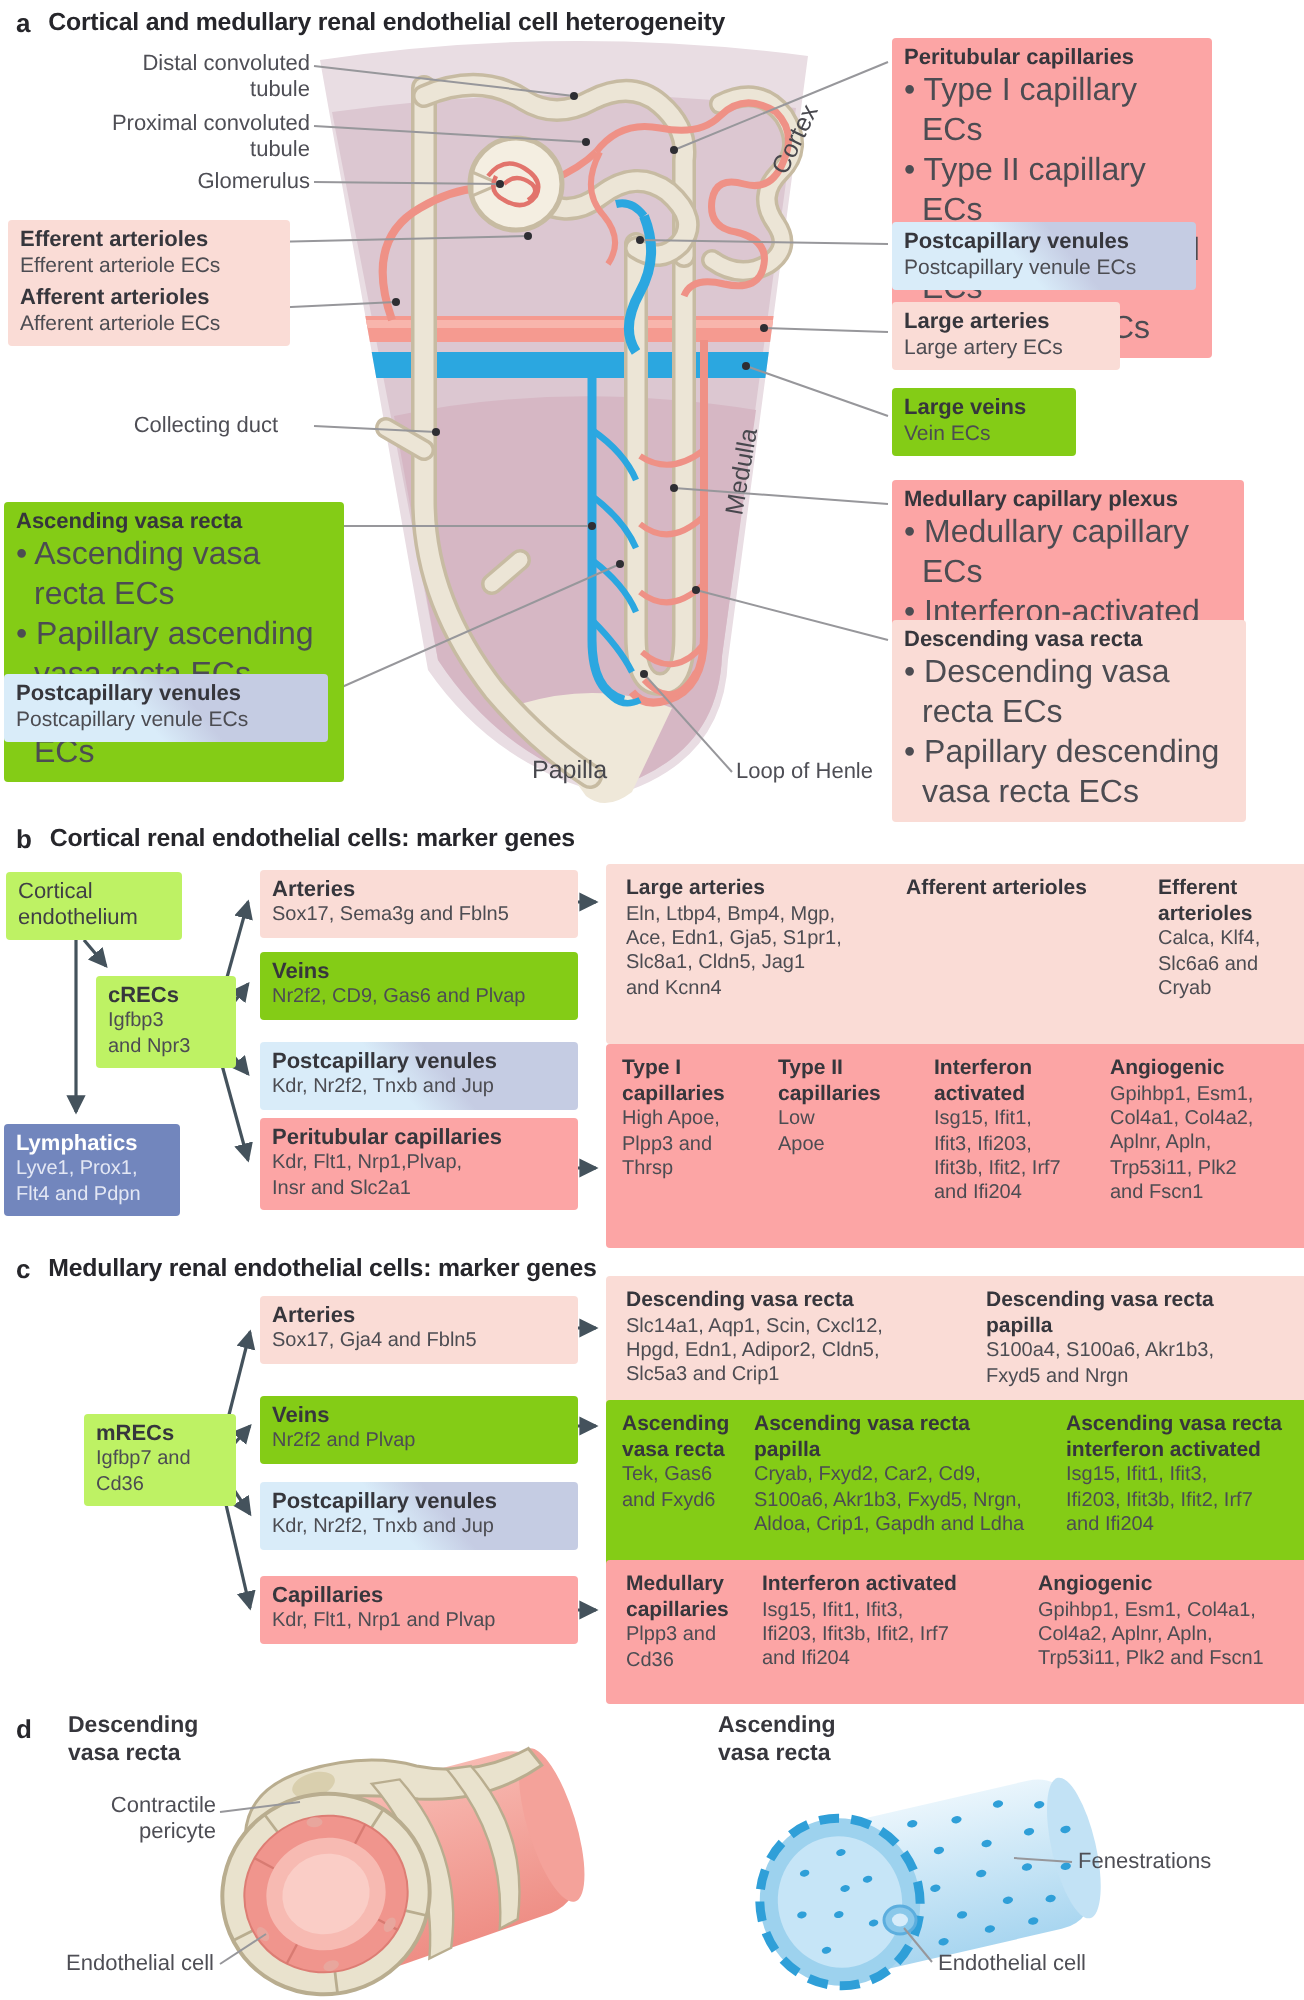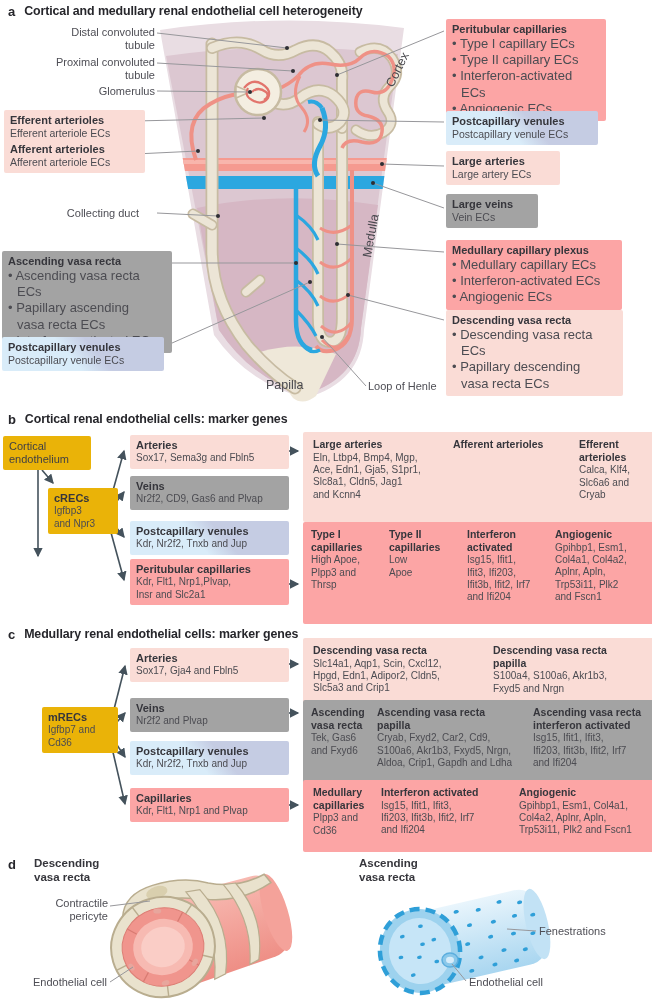--- a/index.html
+++ b/index.html
@@ -7,27 +7,27 @@
        font-family:"Liberation Sans",sans-serif;overflow:hidden}
   svg.underlay{position:absolute;left:0;top:0;z-index:0}
   .txt{position:absolute;z-index:2}
   .ptitle{display:flex;gap:9px;font-weight:bold;font-size:12.4px;color:#26262b;letter-spacing:-0.1px}
   .plbl{font-weight:bold;font-size:13px;color:#26262b}
   .lbl{font-size:11px;color:#4e4e55;line-height:1.22;white-space:pre-line}
   .r{text-align:right}
   .box{position:absolute;z-index:2;border-radius:2px;padding:4px 6px;line-height:1.2}
   .bt{font-weight:bold;font-size:11px;color:#36363c;line-height:1.2;white-space:pre-line}
   .bs{font-size:10.5px;color:#4c4c52;line-height:1.2;white-space:pre-line}
-  .items div{font-size:13px;color:#4c4c52;line-height:1.24;padding-left:9px;text-indent:-9px;white-space:pre-line}
+  .items div{font-size:16px;color:#4c4c52;line-height:1.24;padding-left:9px;text-indent:-9px;white-space:pre-line}
   .genes{font-size:10px;color:#4c4c52;white-space:pre-line;line-height:1.24}
   .pink{background:#fadcd6}
-  .blue{background:#a3a3a3}
+  .blue{background:#84cc16}
   .peri{background:#fca5a5}
   .grad{background:linear-gradient(50deg,#d9ecf9 42%,#c5cce3 58%)}
-  .beige{background:#eab308}
+  .beige{background:#bef264}
   .lymph{background:#7286bd}
   .lymph .bt{color:#ffffff}
   .lymph .genes{color:#e3e7f4}
   .grp{position:absolute;z-index:2;border-radius:2px;display:flex;align-items:flex-start}
   .col .bt{font-size:10.5px}
   .col .genes{margin-top:1px}
   .mt3{margin-top:3px}
   svg text{font-family:"Liberation Sans",sans-serif}
 </style>
 </head>
@@ -340,20 +340,25 @@
   <div class="bs" style="font-size:11px;color:#3f3f45">Cortical
 endothelium</div>
 </div>
 
 <div class="box beige" style="left:48px;top:488px;width:58px">
   <div class="bt">cRECs</div>
   <div class="genes">Igfbp3
 and Npr3</div>
 </div>
 
+<div class="box lymph" style="left:2px;top:562px;width:76px">
+  <div class="bt">Lymphatics</div>
+  <div class="genes">Lyve1, Prox1,
+Flt4 and Pdpn</div>
+</div>
 
 <div class="box pink" style="left:130px;top:435px;width:147px">
   <div class="bt">Arteries</div>
   <div class="genes">Sox17, Sema3g and Fbln5</div>
 </div>
 <div class="box blue" style="left:130px;top:476px;width:147px">
   <div class="bt">Veins</div>
   <div class="genes">Nr2f2, CD9, Gas6 and Plvap</div>
 </div>
 <div class="box grad" style="left:130px;top:521px;width:147px">

